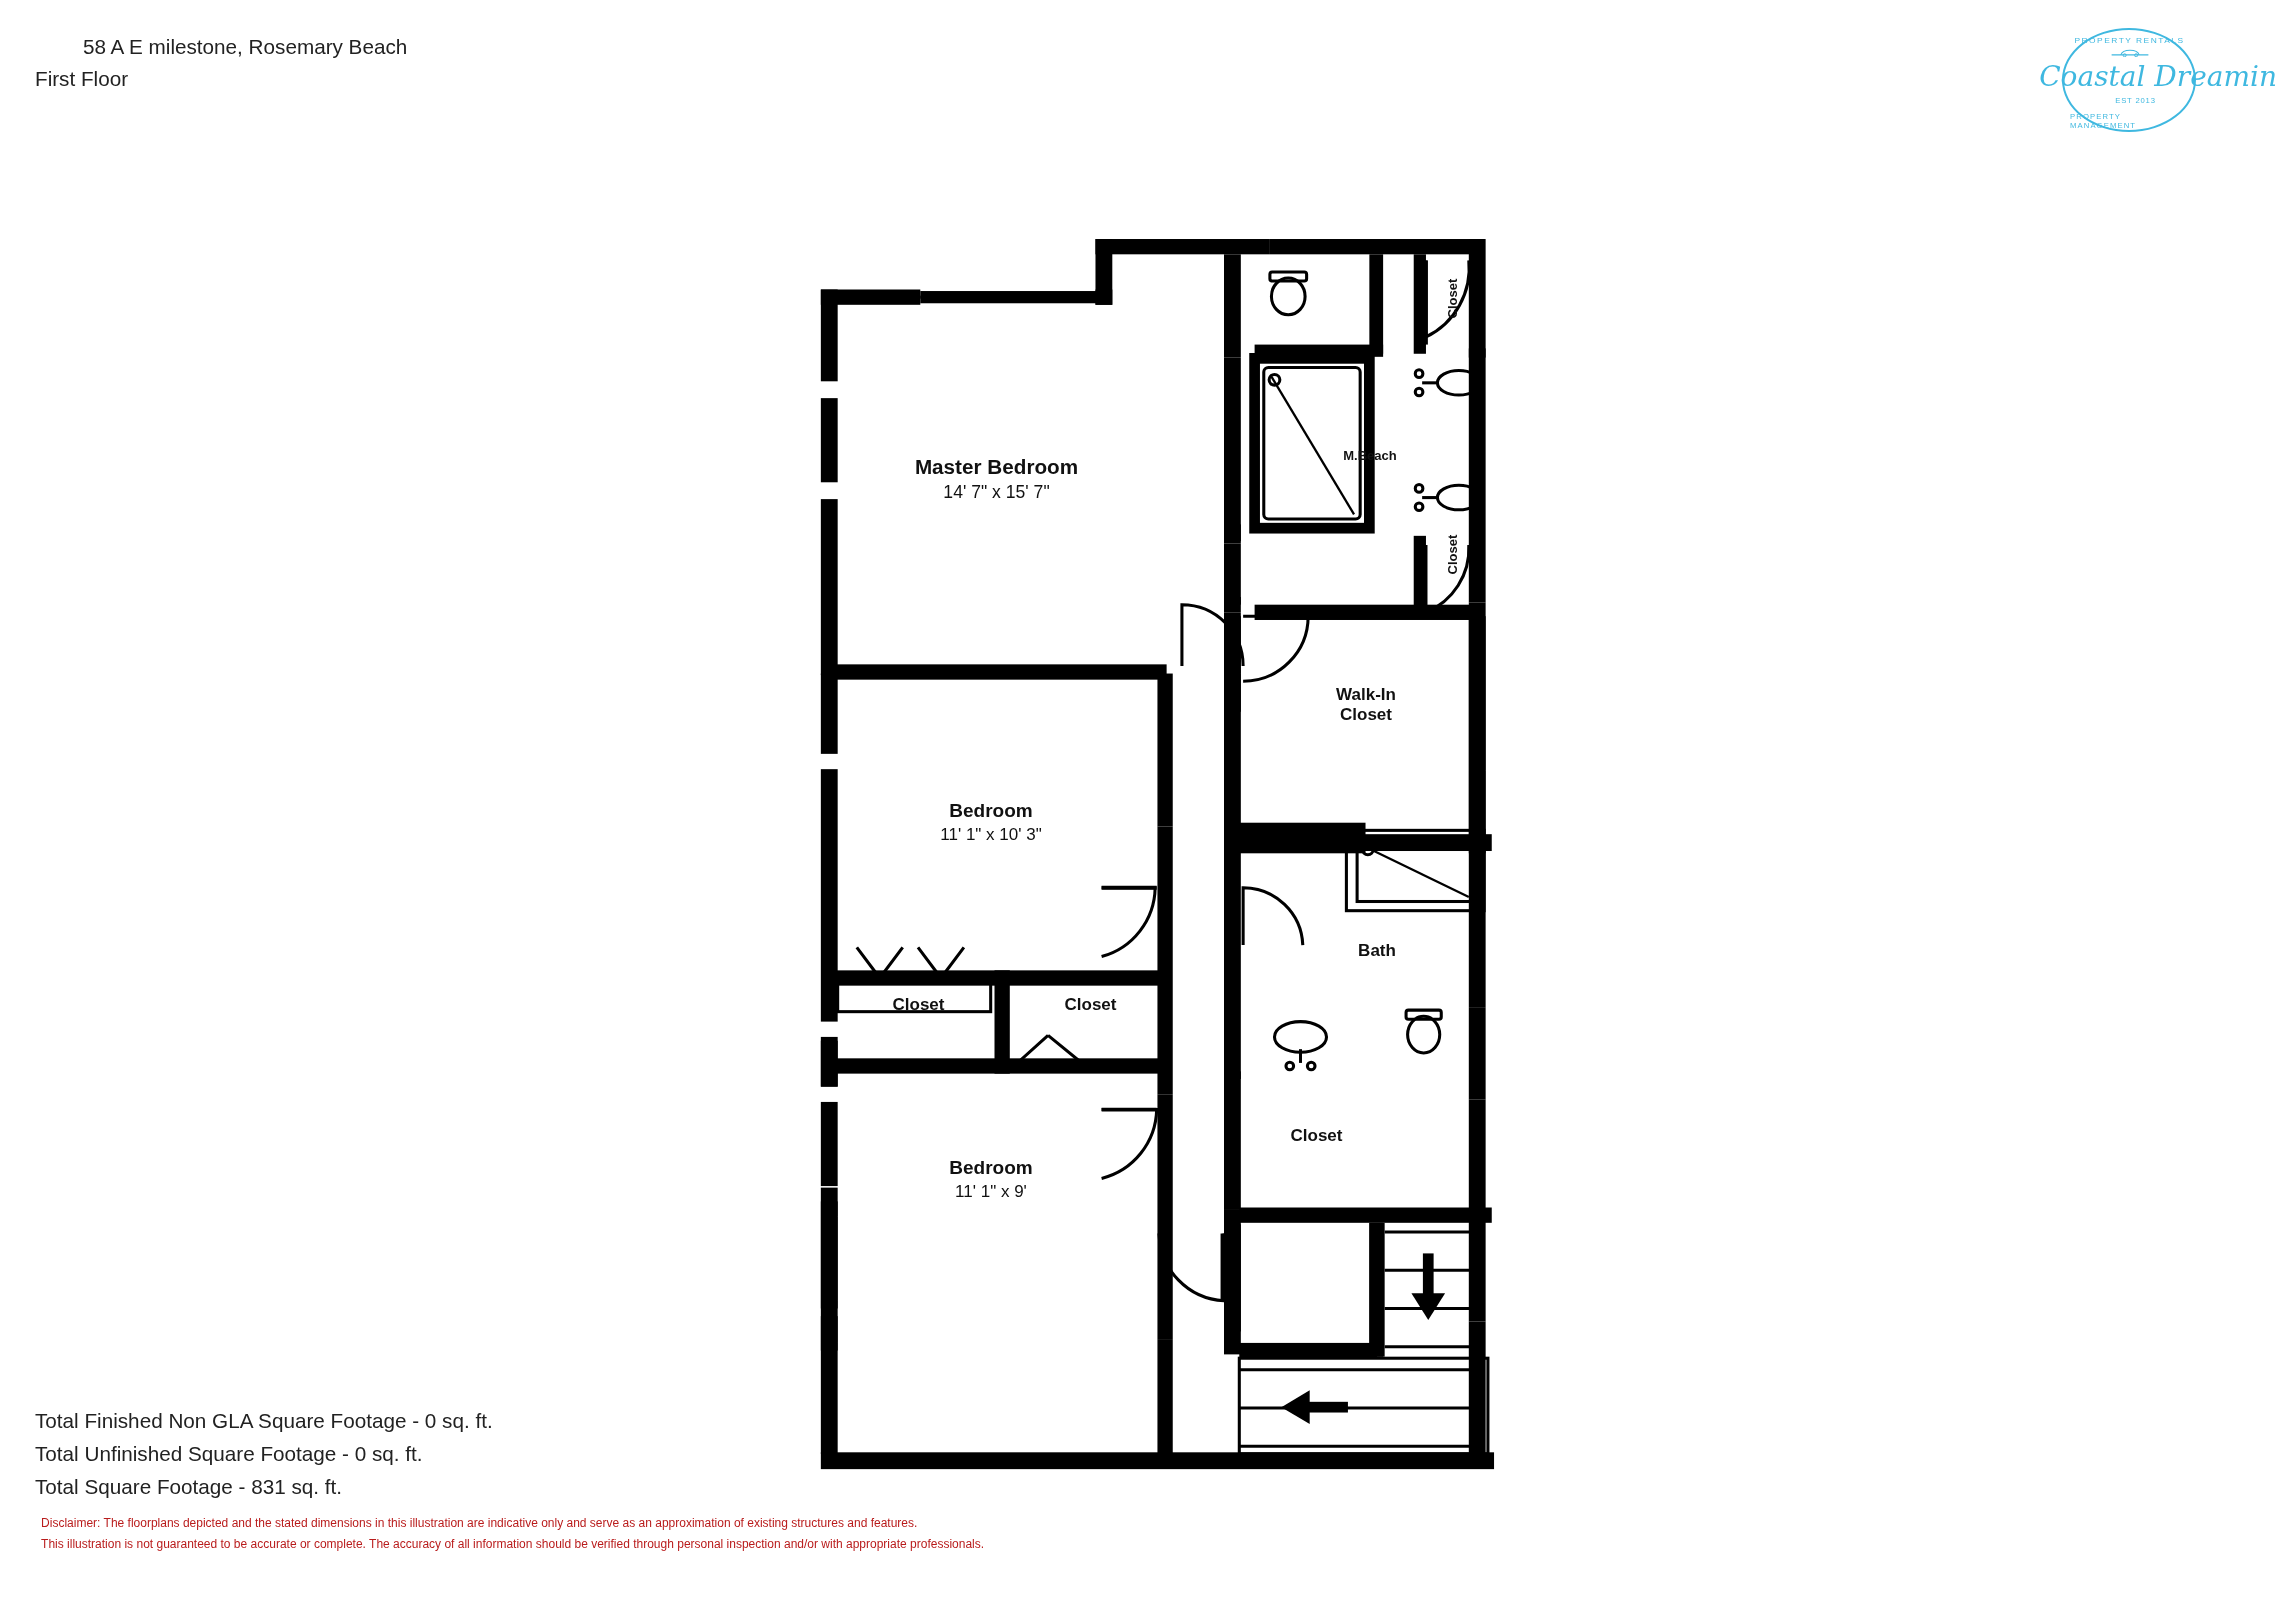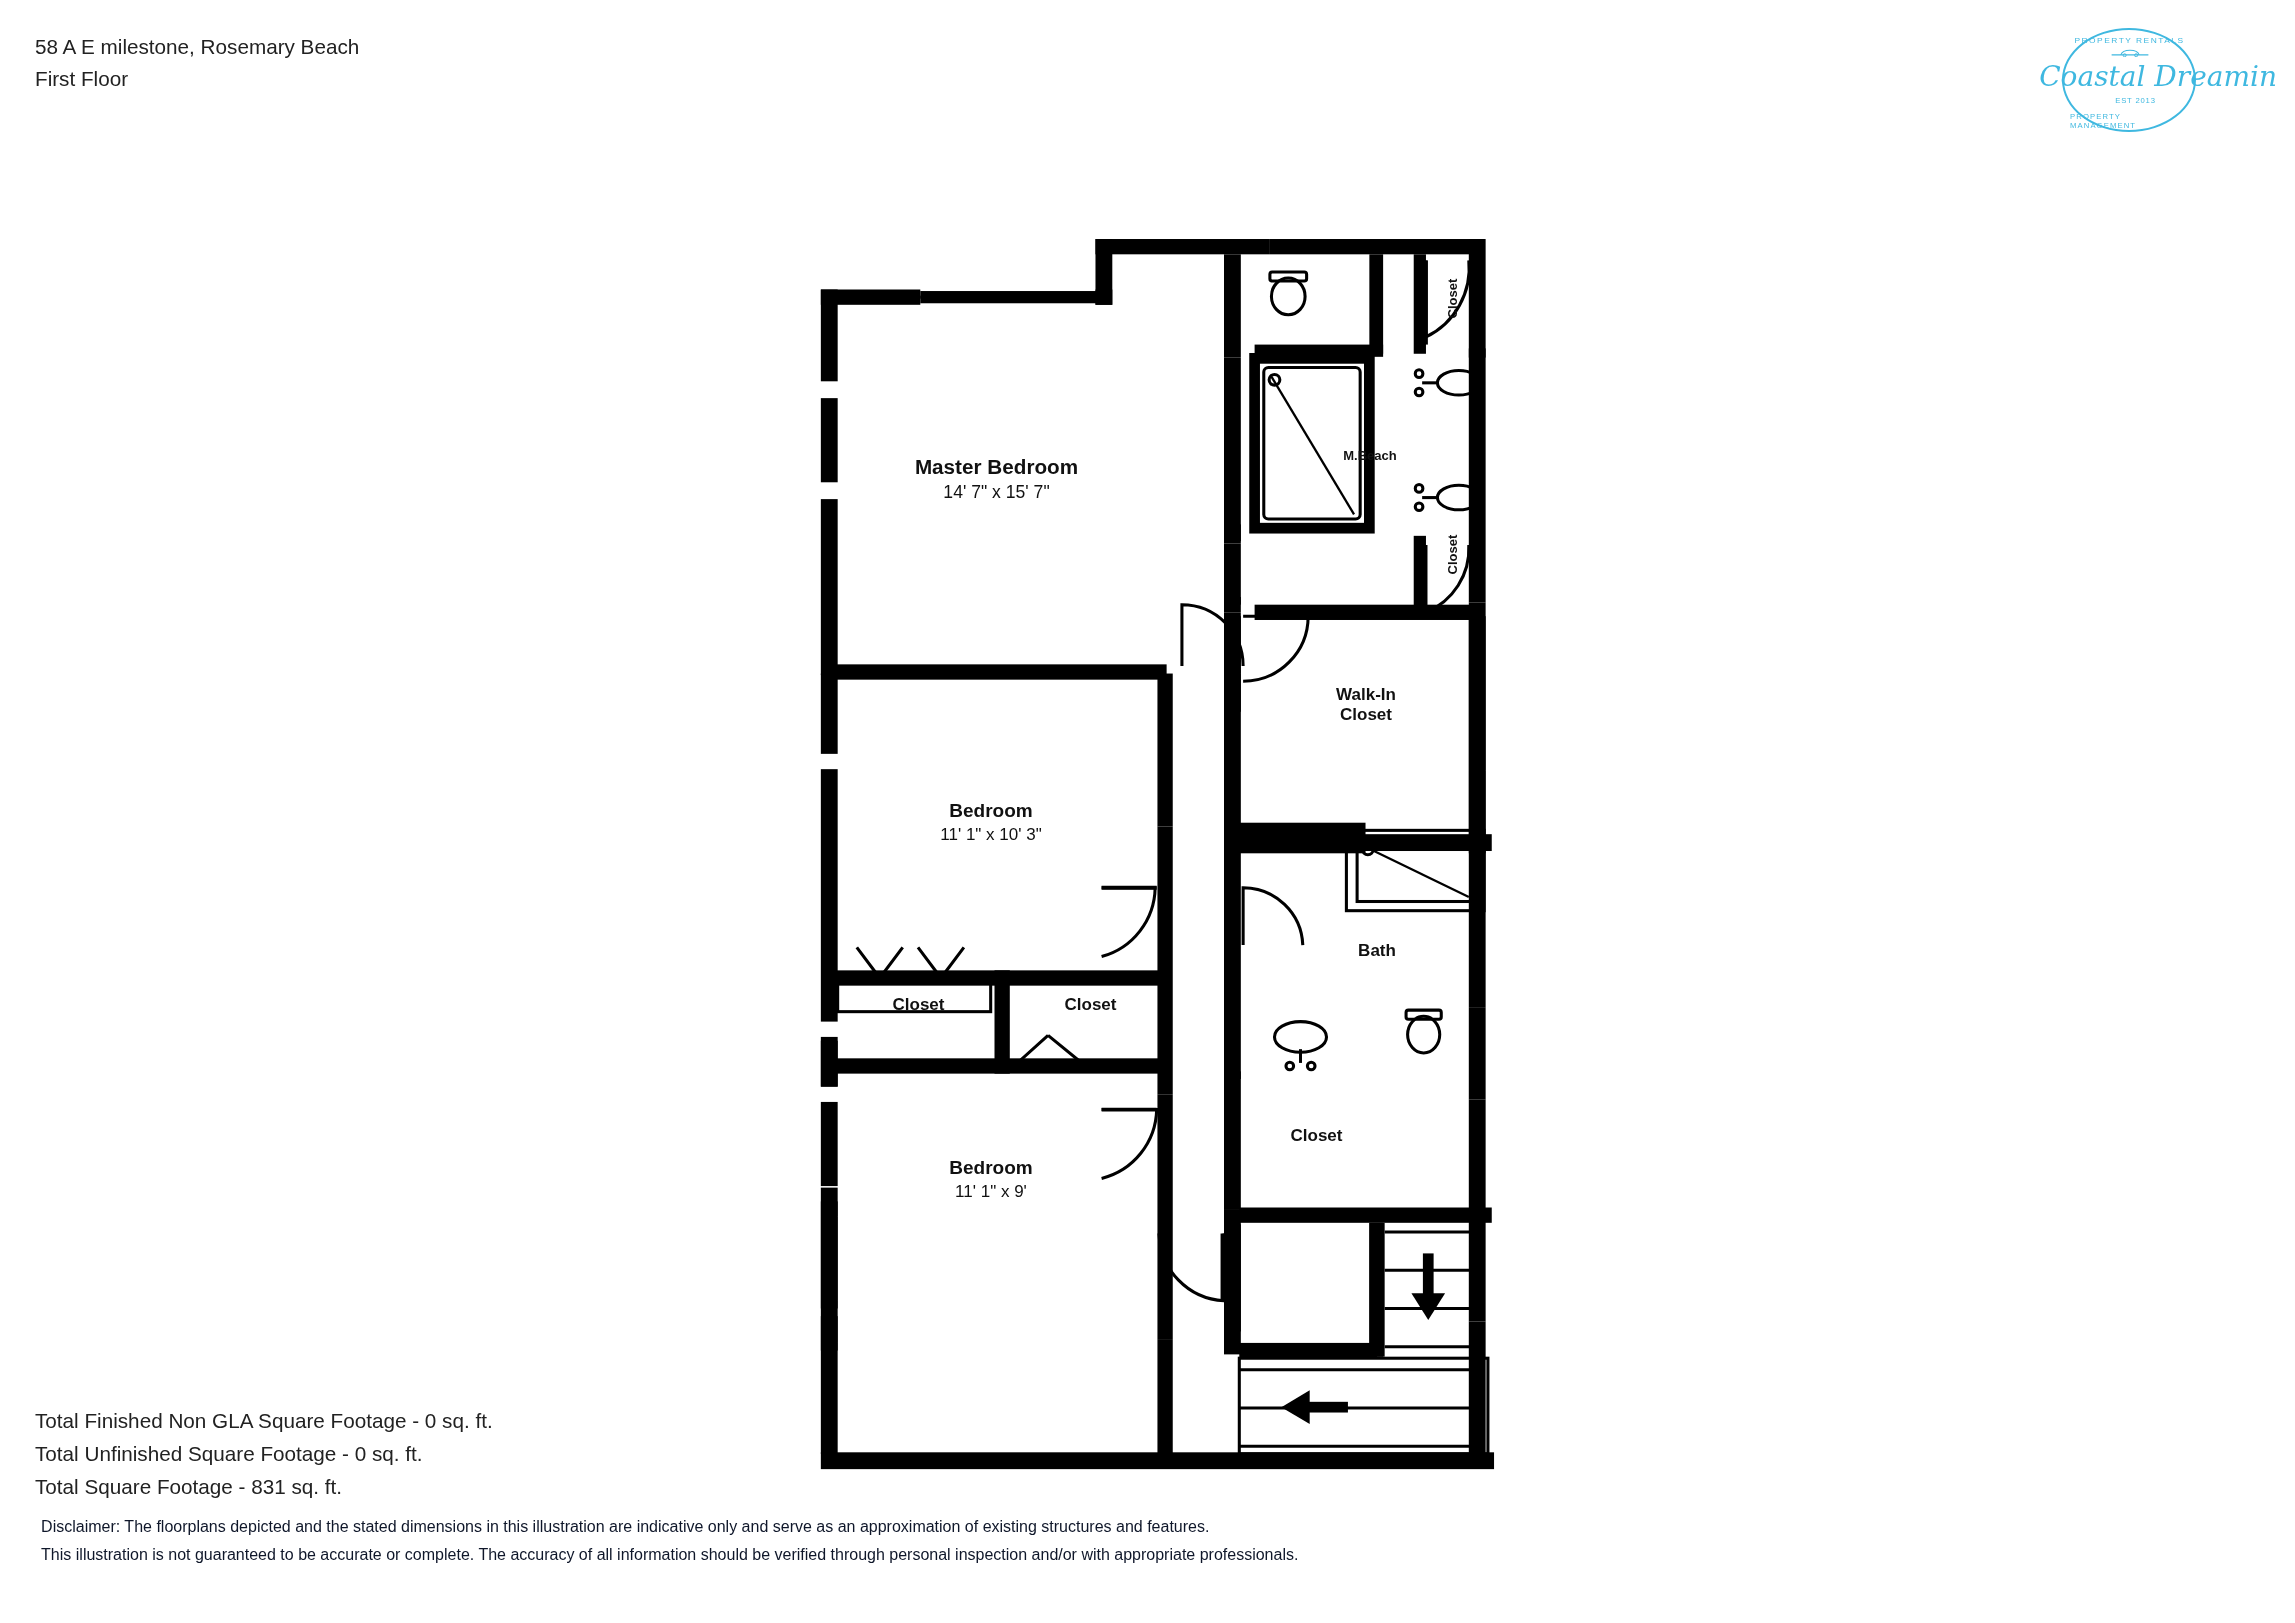--- a/index.html
+++ b/index.html
@@ -20,20 +20,21 @@
   .header {
     position: absolute;
     left: 35px;
     top: 31px;
     line-height: 1.55;
   }
   .header .addr {
     font-size: 20.7px;
     color: #222;
     white-space: nowrap;
+    margin-left: 48px;
   }
   .header .floor {
     font-size: 20.7px;
     color: #222;
   }
 
   
   .logo {
     position: absolute;
     right: 70px;
@@ -141,22 +142,22 @@
     left: 35px;
     top: 1404px;
     width: 1530px;
   }
   .footer .fline {
     font-size: 20.7px;
     color: #222;
     line-height: 1.6;
   }
   .footer .disc {
-    font-size: 16px;
-    color: #0f172a;
+    font-size: 12px;
+    color: #b91c1c;
     line-height: 1.75;
     margin-top: 9.2px;
   }
   .footer .disc div { margin-left: 6.1px; }
 </style>
 </head>
 <body>
 
 <div class="header">
   <div class="addr">58 A E milestone, Rosemary Beach</div>

